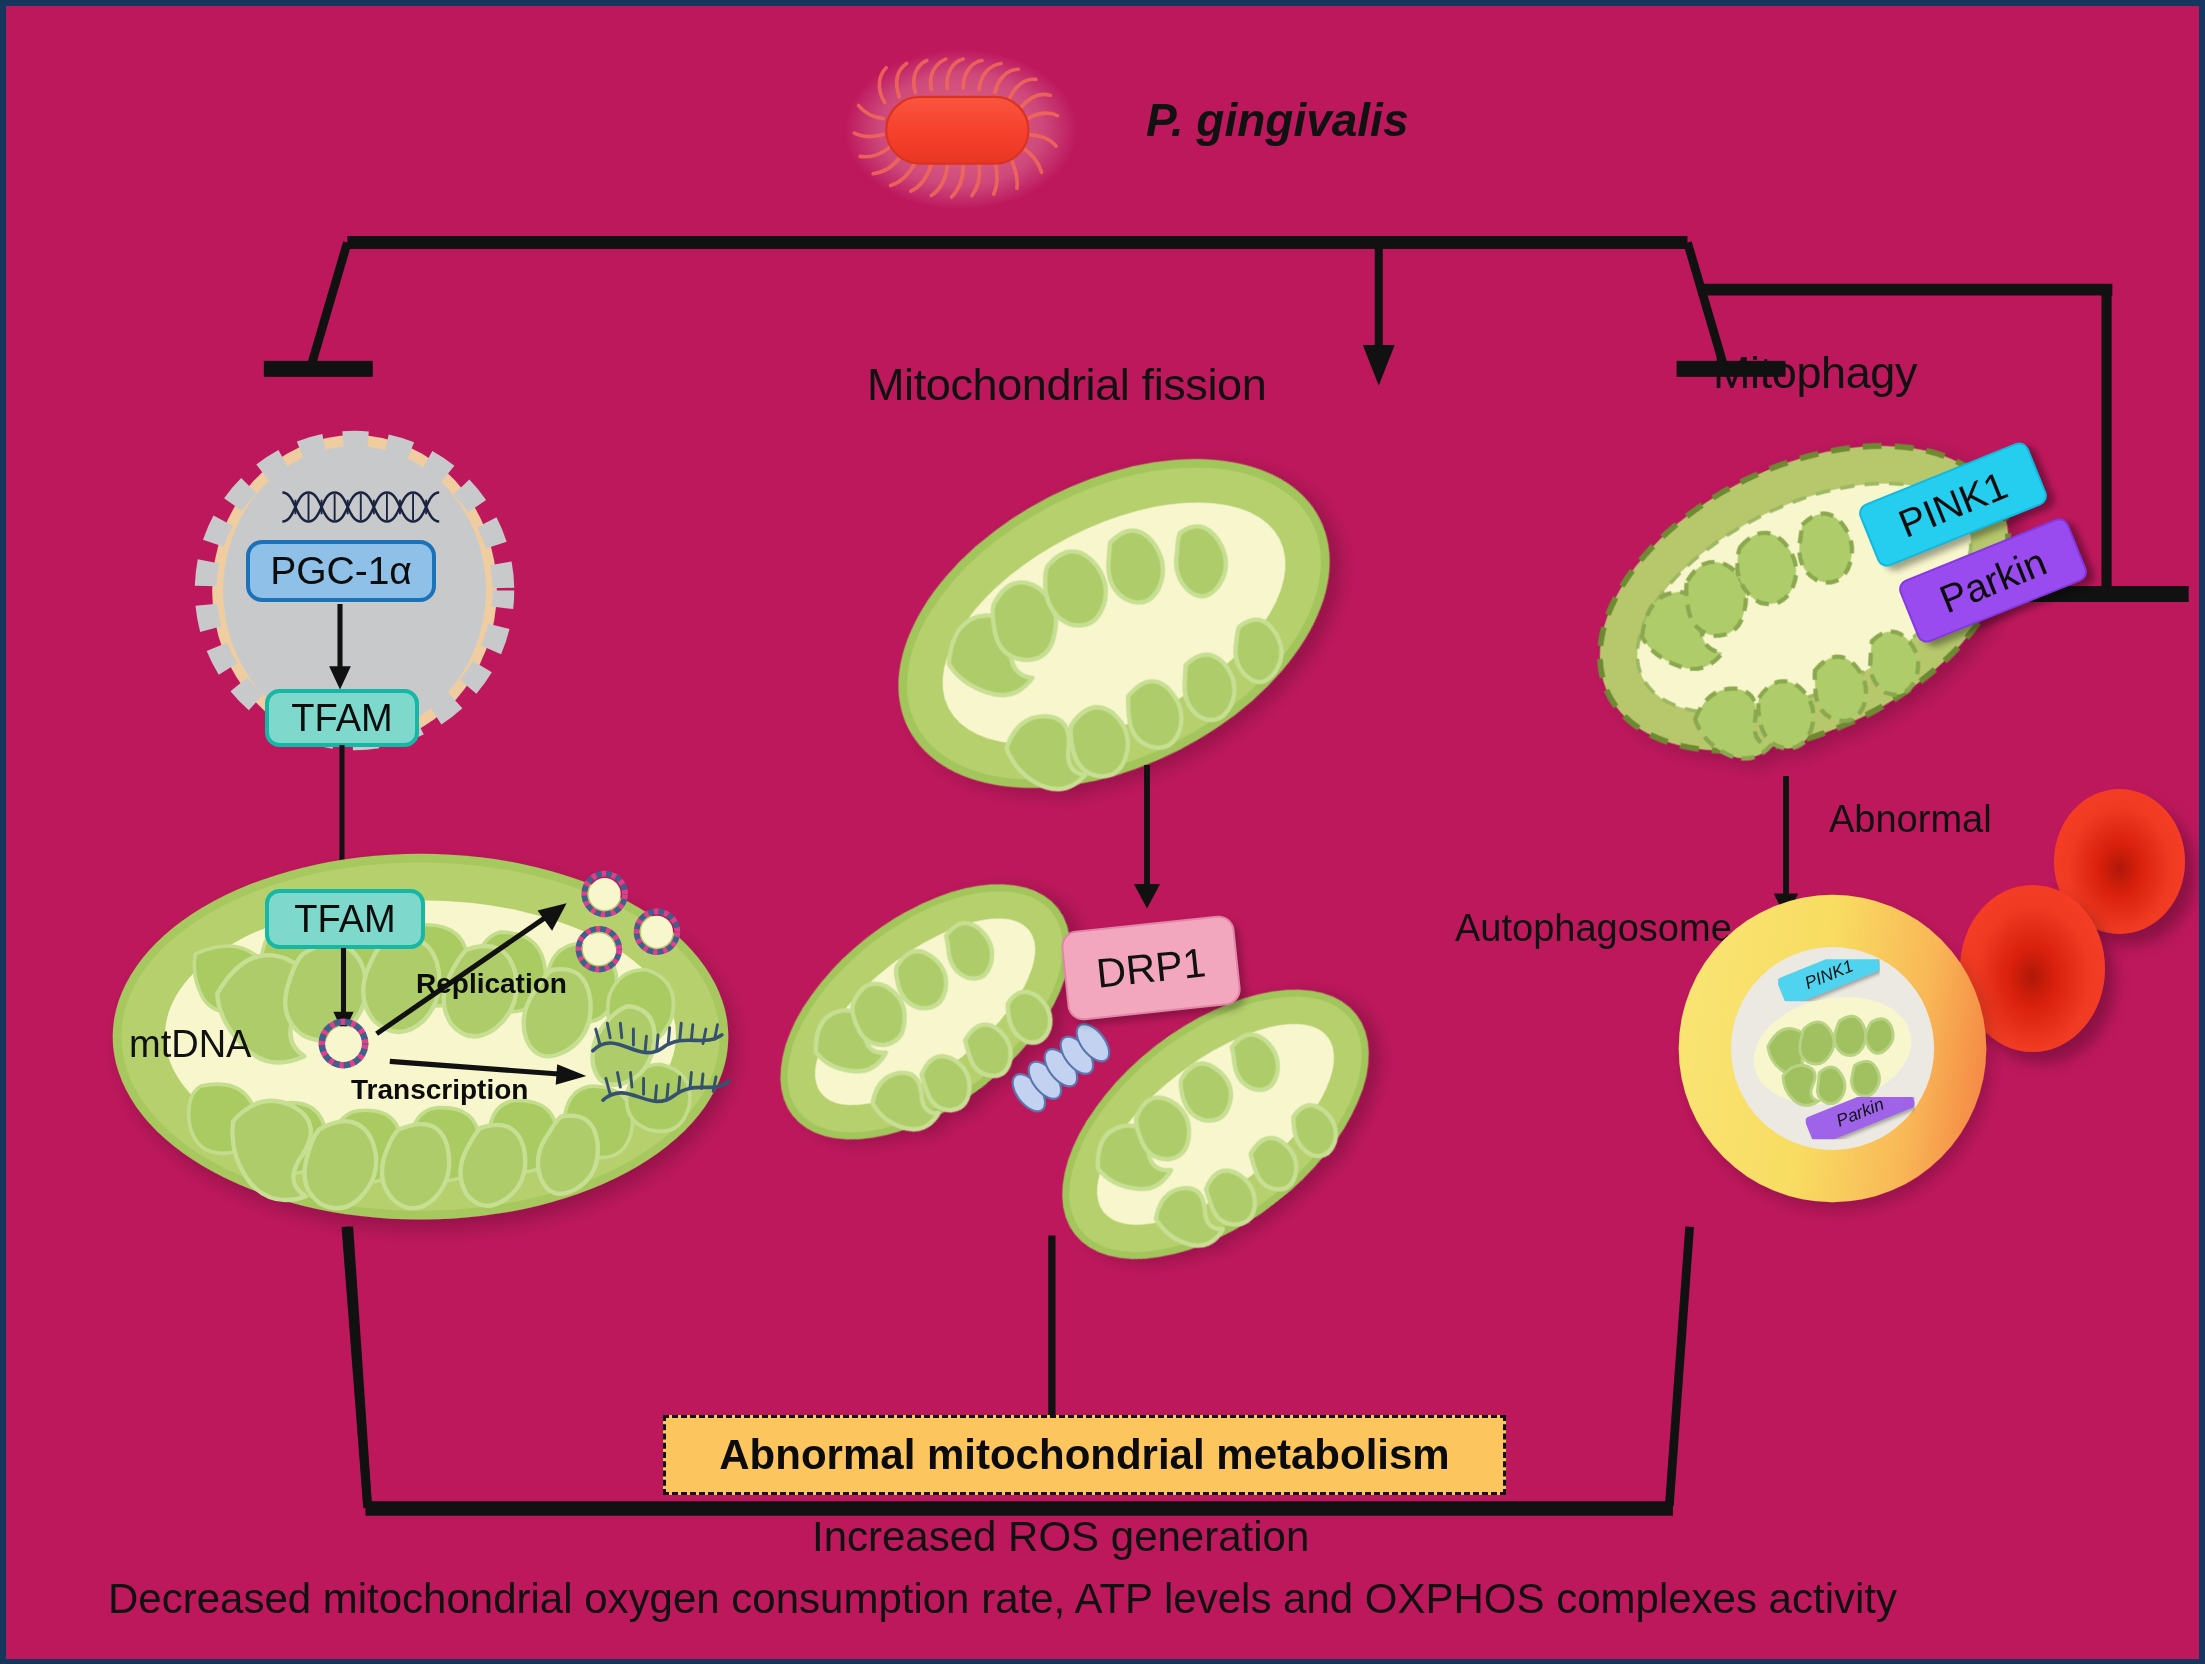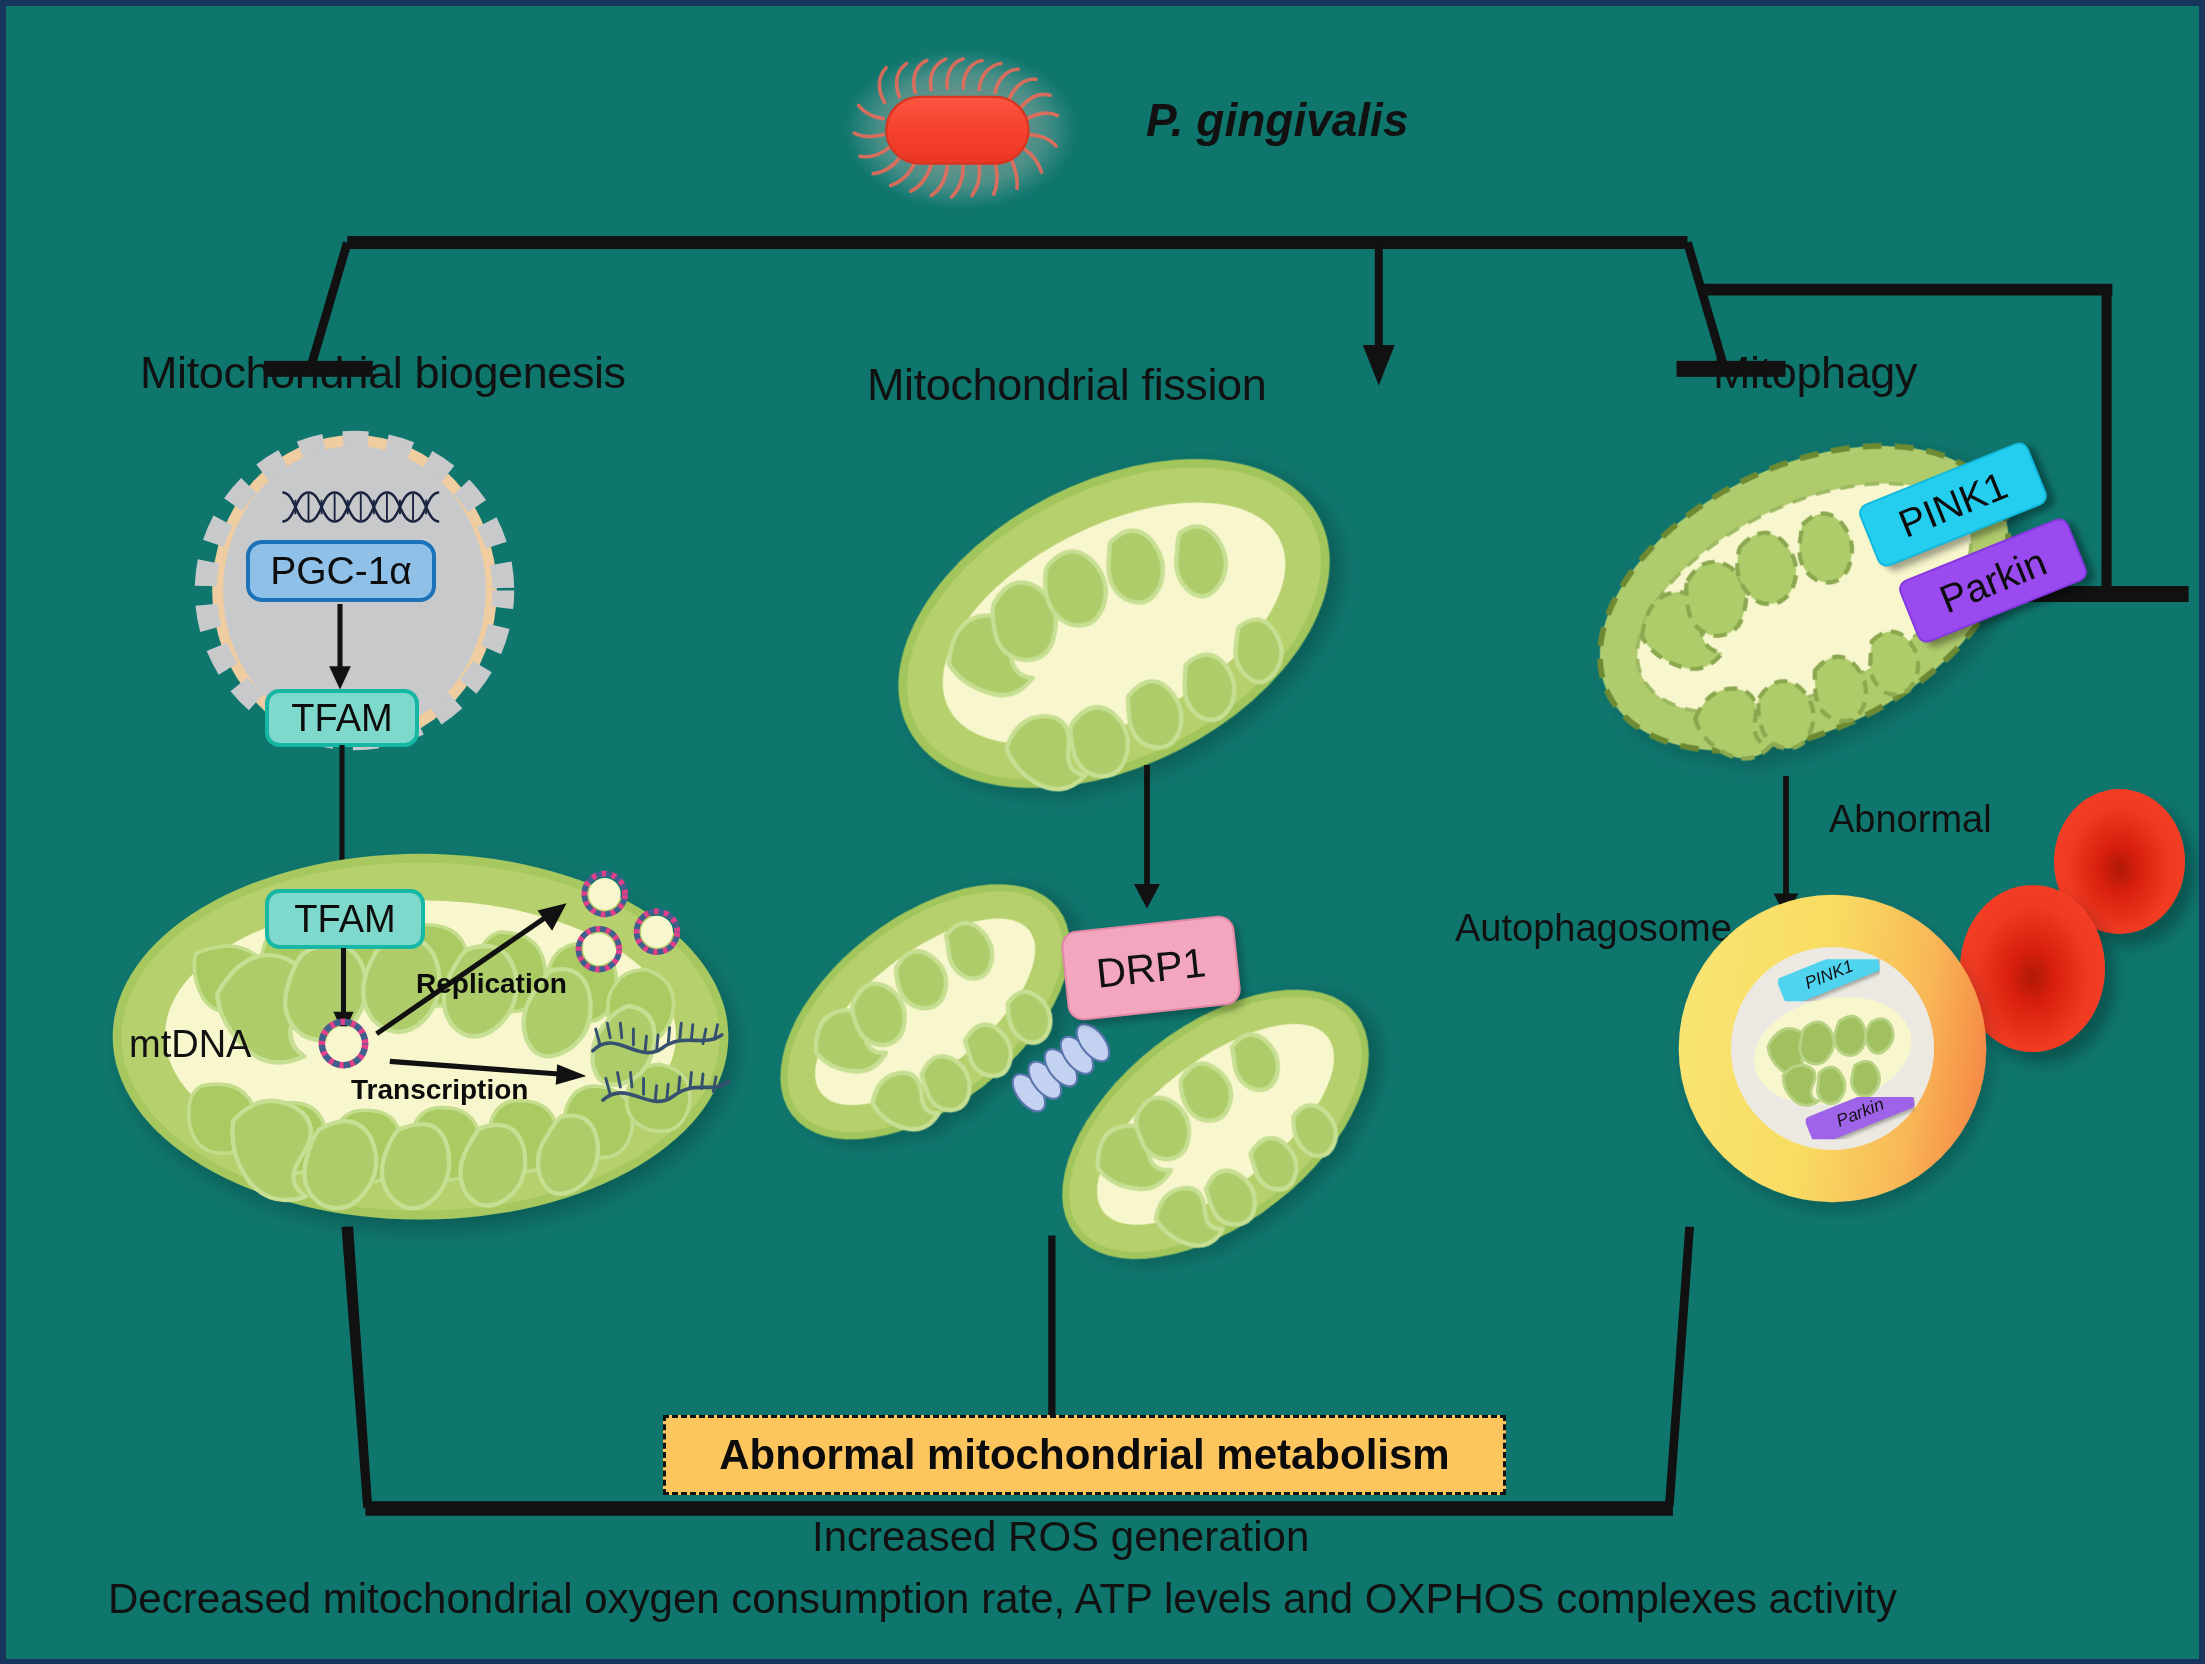--- a/index.html
+++ b/index.html
@@ -1,20 +1,20 @@
 <!DOCTYPE html>
 <html style="font-size:11.6px"><head>
 <meta charset="utf-8">
 <style>
   html,body{margin:0;padding:0;background:#ffffff;}
   body{font-family:"Liberation Sans", sans-serif;}
   #canvas{
     position:relative;
     width:2205px;height:1665px;
-    background:#0f766e;
+    background:#be185d;
     border:6.5px solid #17365d;
     box-sizing:border-box;
     overflow:hidden;
   }
   .abs{position:absolute;}
   .lbl{color:#111;font-family:"Liberation Sans", sans-serif;white-space:nowrap;}
   .title-lbl{font-size:45px;letter-spacing:-0.4px;}
   .species{font-size:46px;font-style:italic;font-weight:700;}
   svg{overflow:visible;}
   .box-lbl{
@@ -114,21 +114,20 @@
       <rect x="-25" y="198" width="150" height="22" fill="#111"></rect>
 
       <rect x="1920" y="198" width="150" height="22" fill="#111"></rect>
 
       <polygon points="1510,232 1488,176 1532,176" fill="#111"></polygon>
 
       <rect x="2400" y="508" width="225" height="22" fill="#111"></rect>
     </svg>
   </div>
 
-  <div class="abs lbl title-lbl" style="left:134px;top:341px;">Mitochondrial biogenesis</div>
   <div class="abs lbl title-lbl" style="left:861px;top:341px;margin-top:12px;">Mitochondrial fission</div>
   <div class="abs lbl title-lbl" style="left:1707px;top:341px;">Mitophagy</div>
 
   <div class="abs" style="left:196px;top:421px;width:305px;height:327px;">
     <svg width="305" height="327" viewBox="0 0 420 450">
       <ellipse cx="210" cy="225" rx="196" ry="214" fill="#efcda1"></ellipse>
       <ellipse cx="210" cy="225" rx="178" ry="196" fill="#c8c9cb"></ellipse>
       <g stroke="#c8c9cb" stroke-width="30" fill="none">
         <circle cx="210" cy="225" r="205" stroke-dasharray="34 26" stroke-dashoffset="10"></circle>
       </g>

